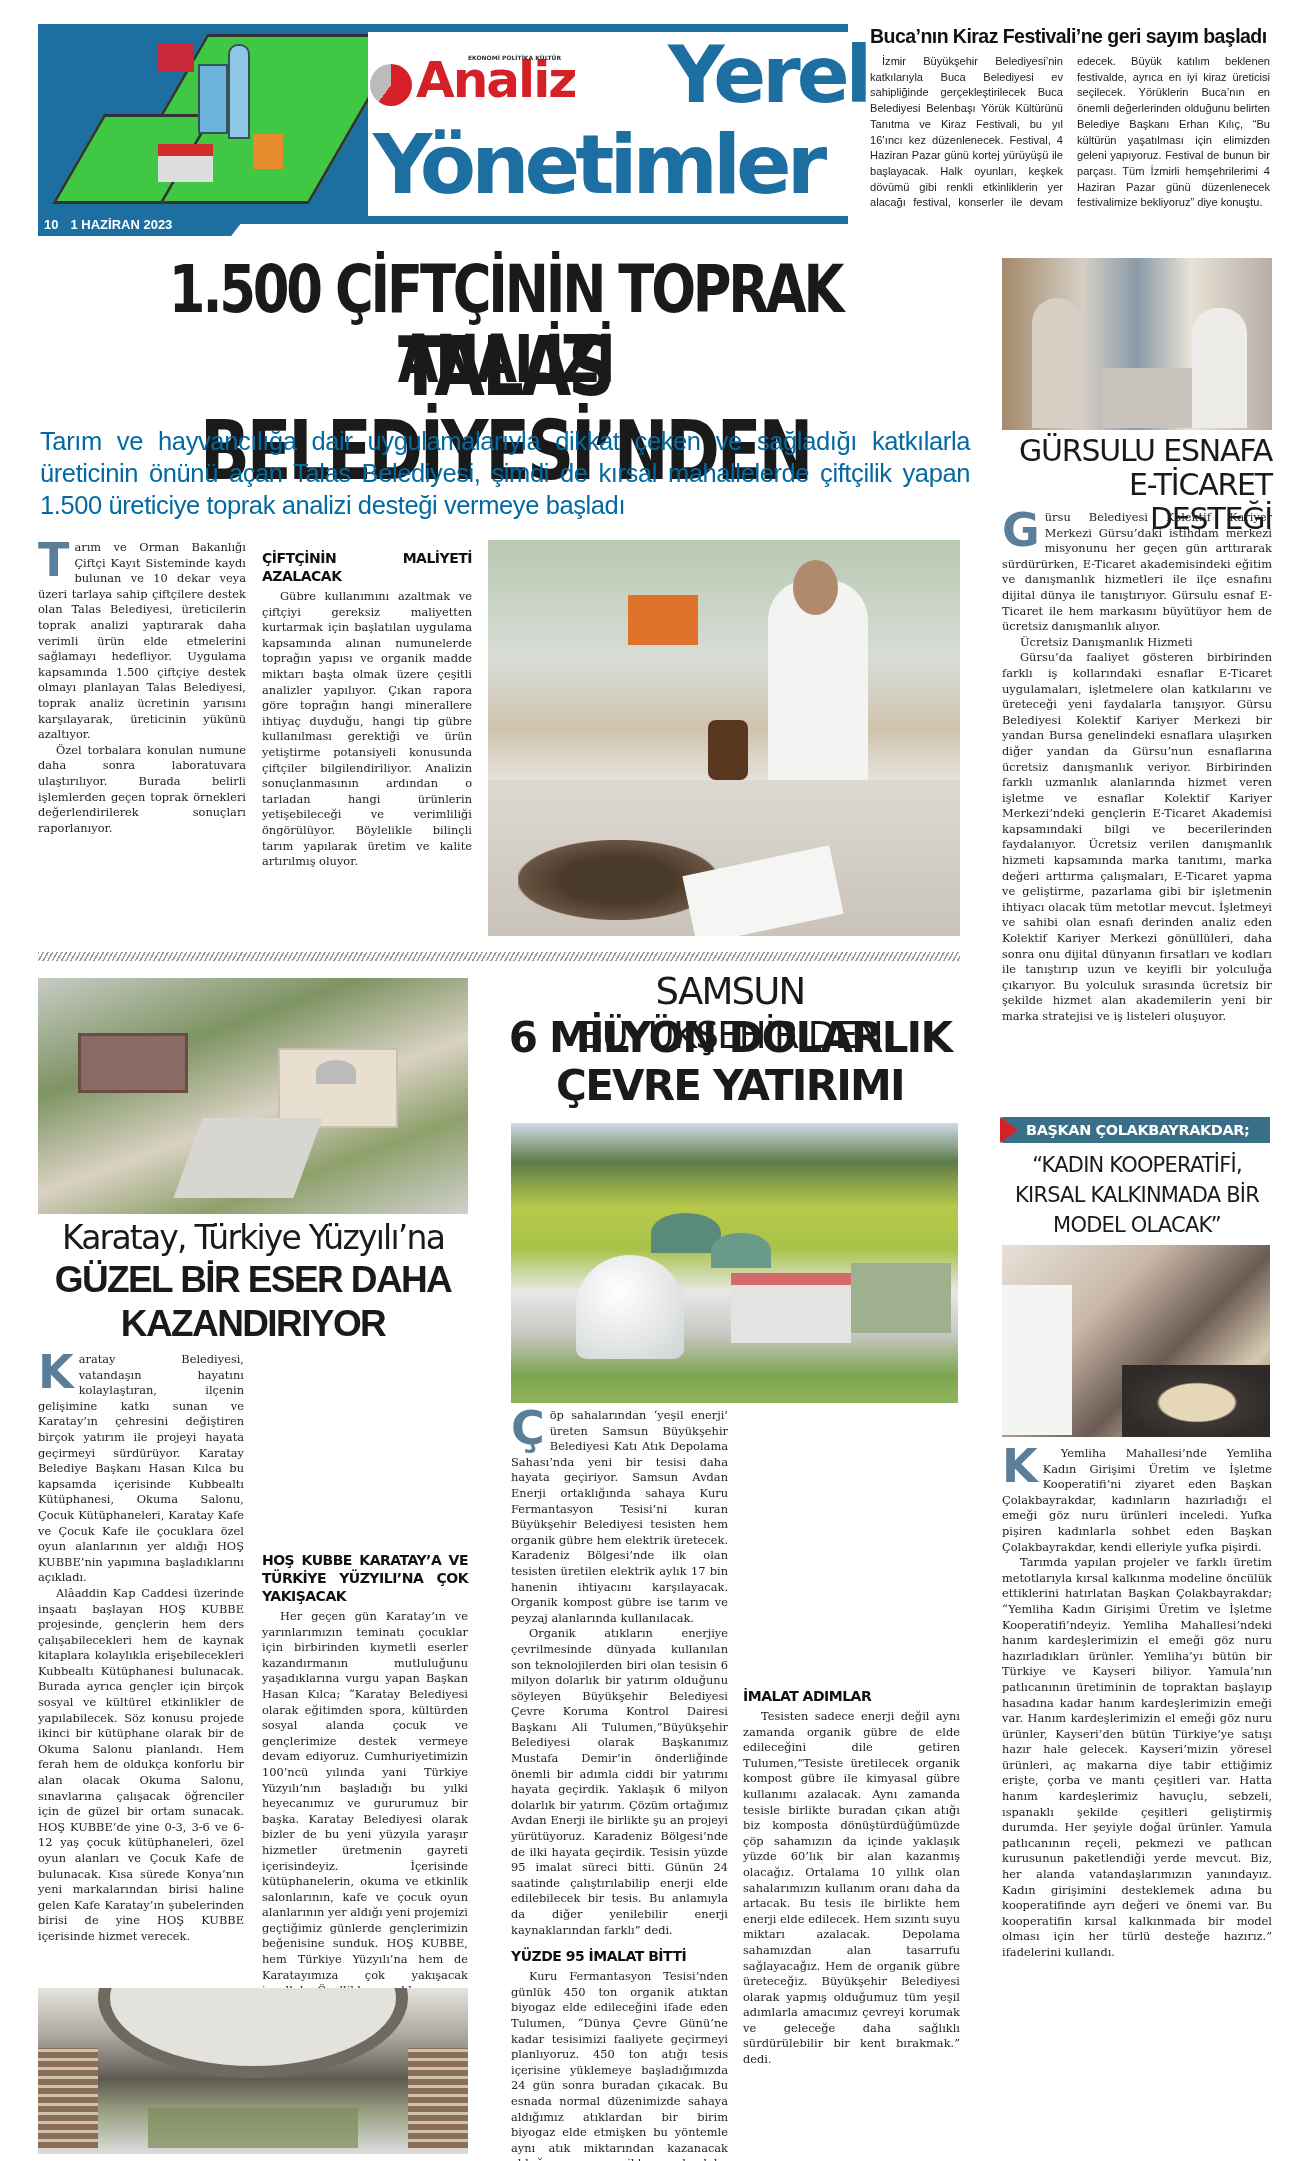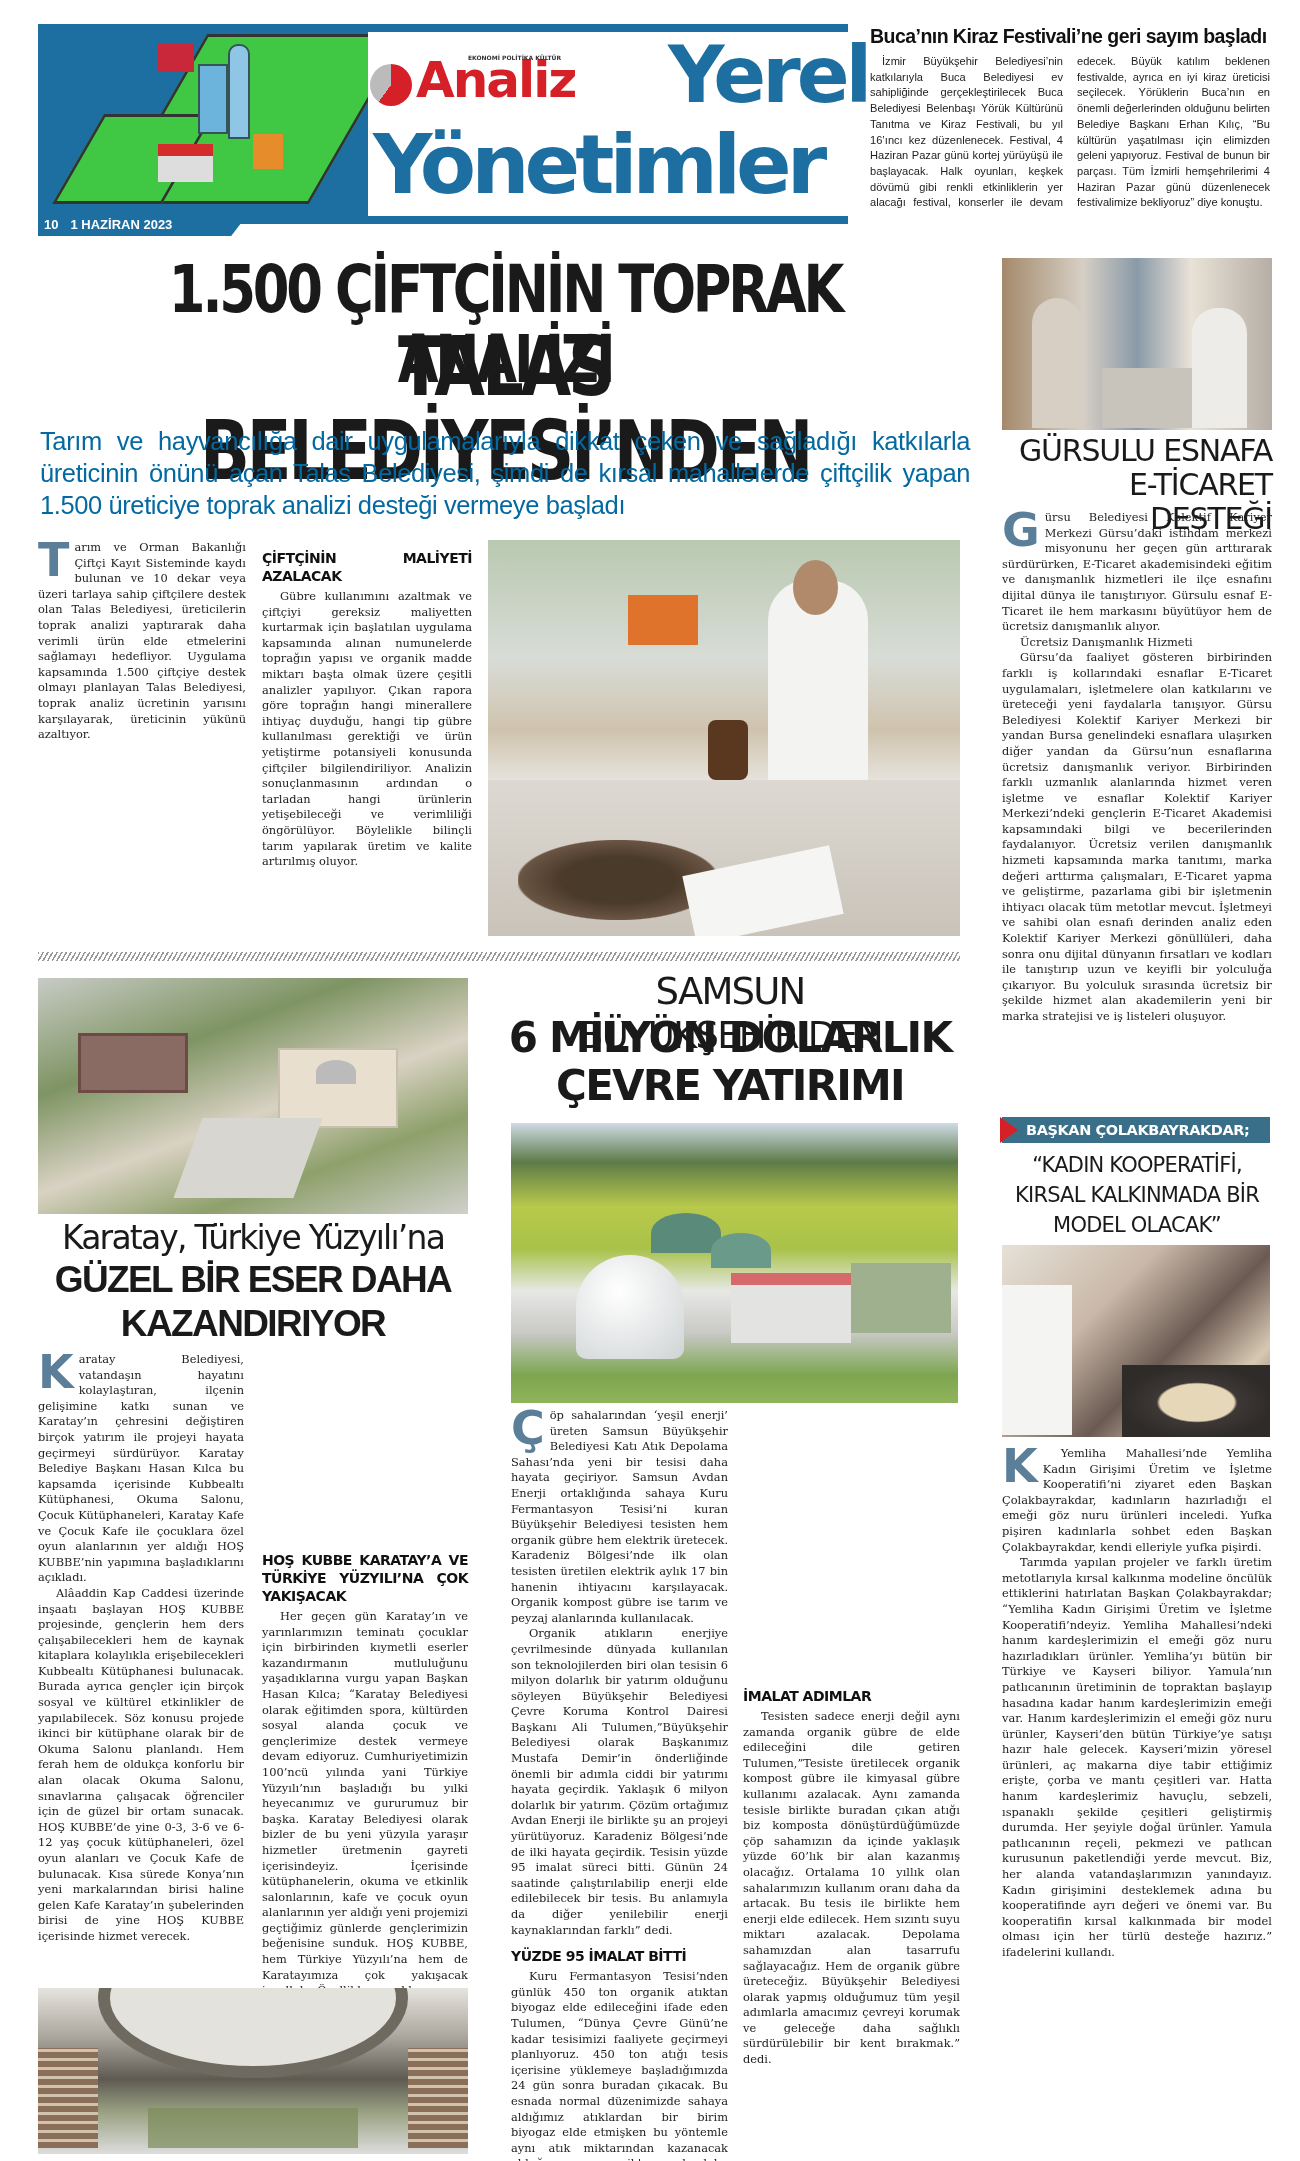--- a/index.html
+++ b/index.html
@@ -92,20 +92,21 @@
     <p>İzmir Büyükşehir Belediyesi’nin katkılarıyla Buca Belediyesi ev sahipliğinde gerçekleştirilecek Buca Belediyesi Belenbaşı Yörük Kültürünü Tanıtma ve Kiraz Festivali, bu yıl 16’ıncı kez düzenlenecek. Festival, 4 Haziran Pazar günü kortej yürüyüşü ile başlayacak. Halk oyunları, keşkek dövümü gibi renkli etkinliklerin yer alacağı festival, konserler ile devam edecek. Büyük katılım beklenen festivalde, ayrıca en iyi kiraz üreticisi seçilecek. Yörüklerin Buca’nın en önemli değerlerinden olduğunu belirten Belediye Başkanı Erhan Kılıç, “Bu kültürün yaşatılması için elimizden geleni yapıyoruz. Festival de bunun bir parçası. Tüm İzmirli hemşehrilerimi 4 Haziran Pazar günü düzenlenecek festivalimize bekliyoruz” diye konuştu.</p>
   </div>
 
 <div class="abs" id="hl-1">1.500 ÇİFTÇİNİN TOPRAK ANALİZİ</div>
 <div class="abs" id="hl-2">TALAS BELEDİYESİ’NDEN</div>
 <div class="abs" id="deck">Tarım ve hayvancılığa dair uygulamalarıyla dikkat çeken ve sağladığı katkılarla üreticinin önünü açan Talas Belediyesi, şimdi de kırsal mahallelerde çiftçilik yapan 1.500 üreticiye toprak analizi desteği vermeye başladı</div>
 
 <div class="abs body-text" id="talas-c1">
   <span class="dropcap">T</span>
   <p class="noind">arım ve Orman Bakanlığı Çiftçi Kayıt Sisteminde kaydı bulunan ve 10 dekar veya üzeri tarlaya sahip çiftçilere destek olan Talas Belediyesi, üreticilerin toprak analizi yaptırarak daha verimli ürün elde etmelerini sağlamayı hedefliyor. Uygulama kapsamında 1.500 çiftçiye destek olmayı planlayan Talas Belediyesi, toprak analiz ücretinin yarısını karşılayarak, üreticinin yükünü azaltıyor.</p>
+  <p>Özel torbalara konulan numune daha sonra laboratuvara ulaştırılıyor. Burada belirli işlemlerden geçen toprak örnekleri değerlendirilerek sonuçları raporlanıyor.</p>
 </div>
 <div class="abs body-text" id="talas-c2">
   <div class="sub">ÇİFTÇİNİN MALİYETİ AZALACAK</div>
   <p>Gübre kullanımını azaltmak ve çiftçiyi gereksiz maliyetten kurtarmak için başlatılan uygulama kapsamında alınan numunelerde toprağın yapısı ve organik madde miktarı başta olmak üzere çeşitli analizler yapılıyor. Çıkan rapora göre toprağın hangi minerallere ihtiyaç duyduğu, hangi tip gübre kullanılması gerektiği ve ürün yetiştirme potansiyeli konusunda çiftçiler bilgilendiriliyor. Analizin sonuçlanmasının ardından o tarladan hangi ürünlerin yetişebileceği ve verimliliği öngörülüyor. Böylelikle bilinçli tarım yapılarak üretim ve kalite artırılmış oluyor.</p>
 </div>
 <div class="photo" id="talas-photo">
   <div class="abs" style="left:0;top:240px;width:472px;height:156px;background:linear-gradient(180deg,#ddd9d2,#c9c3b9)"></div>
   <div class="abs" style="left:30px;top:300px;width:200px;height:80px;background:radial-gradient(ellipse,#4a3a2a 40%,#6b5544 70%,transparent 72%)"></div>
   <div class="abs" style="left:200px;top:320px;width:150px;height:70px;background:#f5f5f3;transform:rotate(-12deg)"></div>
   <div class="abs" style="left:280px;top:40px;width:100px;height:200px;background:#f3f3f1;border-radius:40px 40px 0 0"></div>

